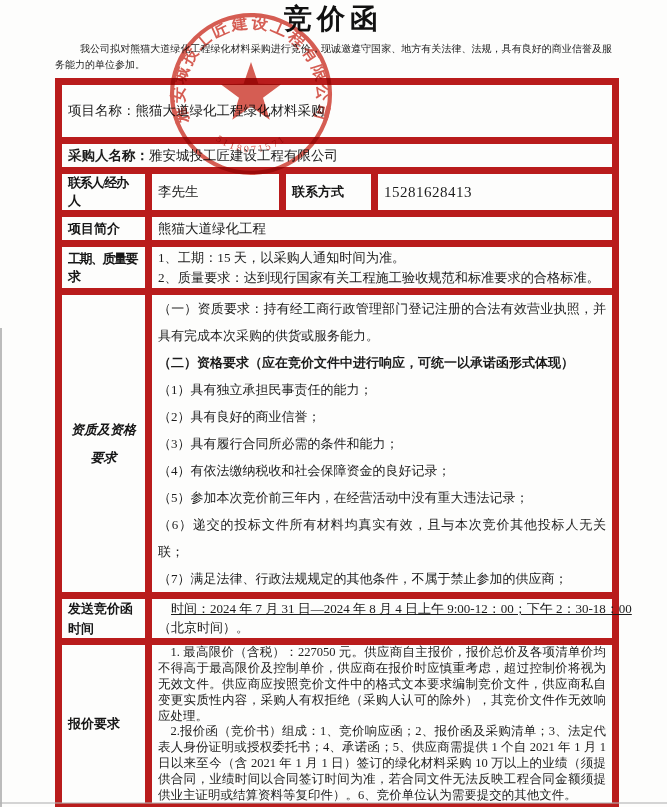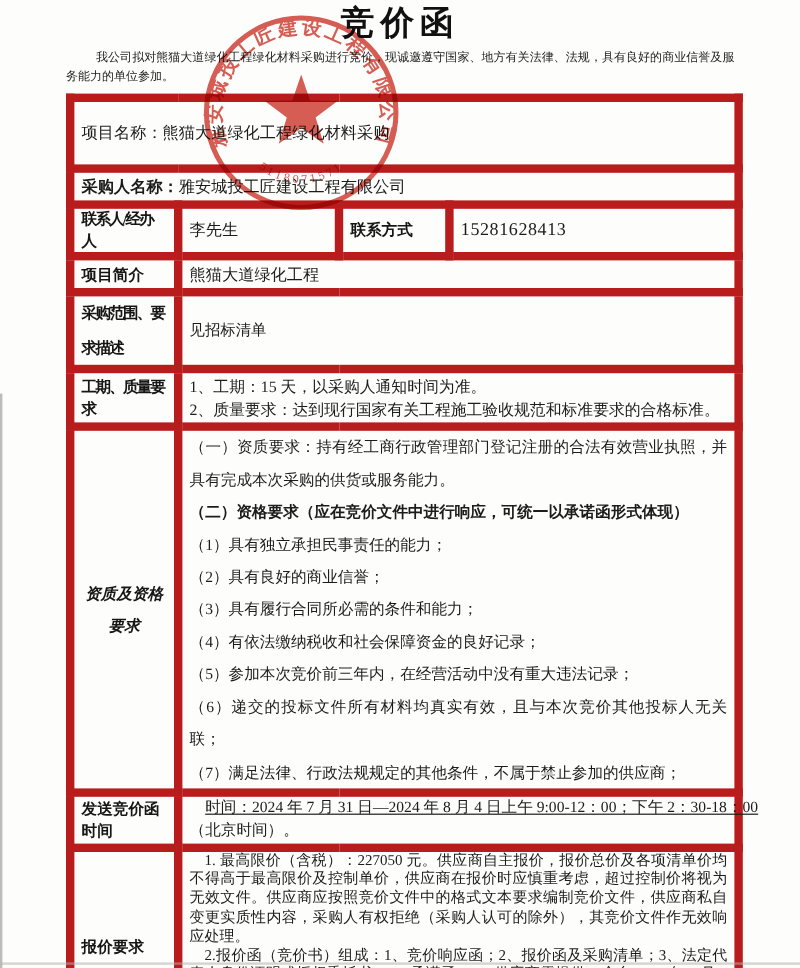--- a/index.html
+++ b/index.html
@@ -119,24 +119,20 @@
       <td>李先生</td>
       <td class="lbl">联系方式</td>
       <td class="phone">15281628413</td>
     </tr>
 
     <tr class="r4">
       <td class="lbl">项目简介</td>
       <td colspan="3">熊猫大道绿化工程</td>
     </tr>
 
-    <tr class="r5">
-      <td class="lbl lbl-top l-tight">采购范围、要求描述</td>
-      <td colspan="3" class="v-top" style="font-size:12.8px">见招标清单</td>
-    </tr>
 
     <tr class="r6">
       <td class="lbl l-tight">工期、质量要求</td>
       <td colspan="3" class="sched">
         <div>1、工期：15 天，以采购人通知时间为准。</div>
         <div>2、质量要求：达到现行国家有关工程施工验收规范和标准要求的合格标准。</div>
       </td>
     </tr>
 
     <tr class="r7">

